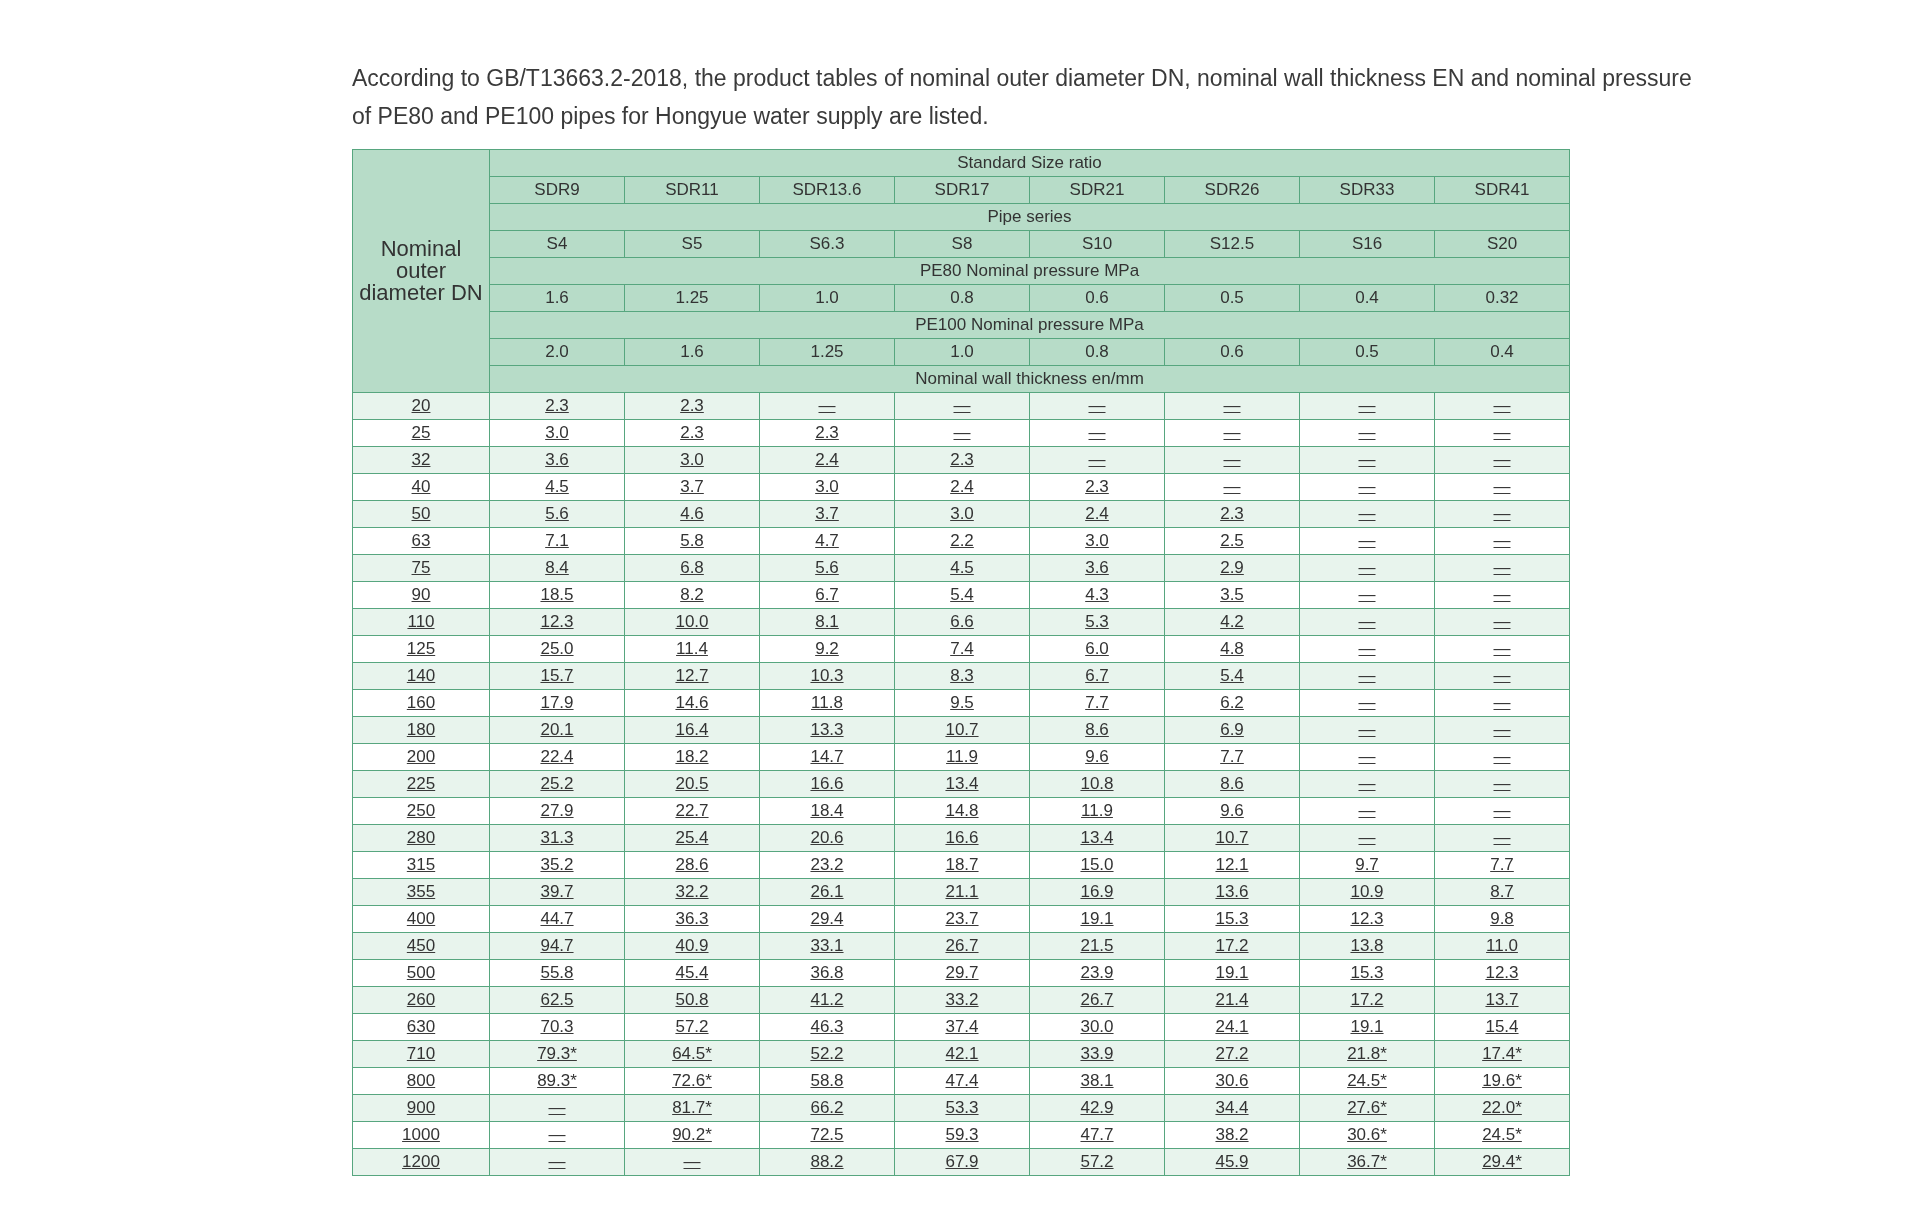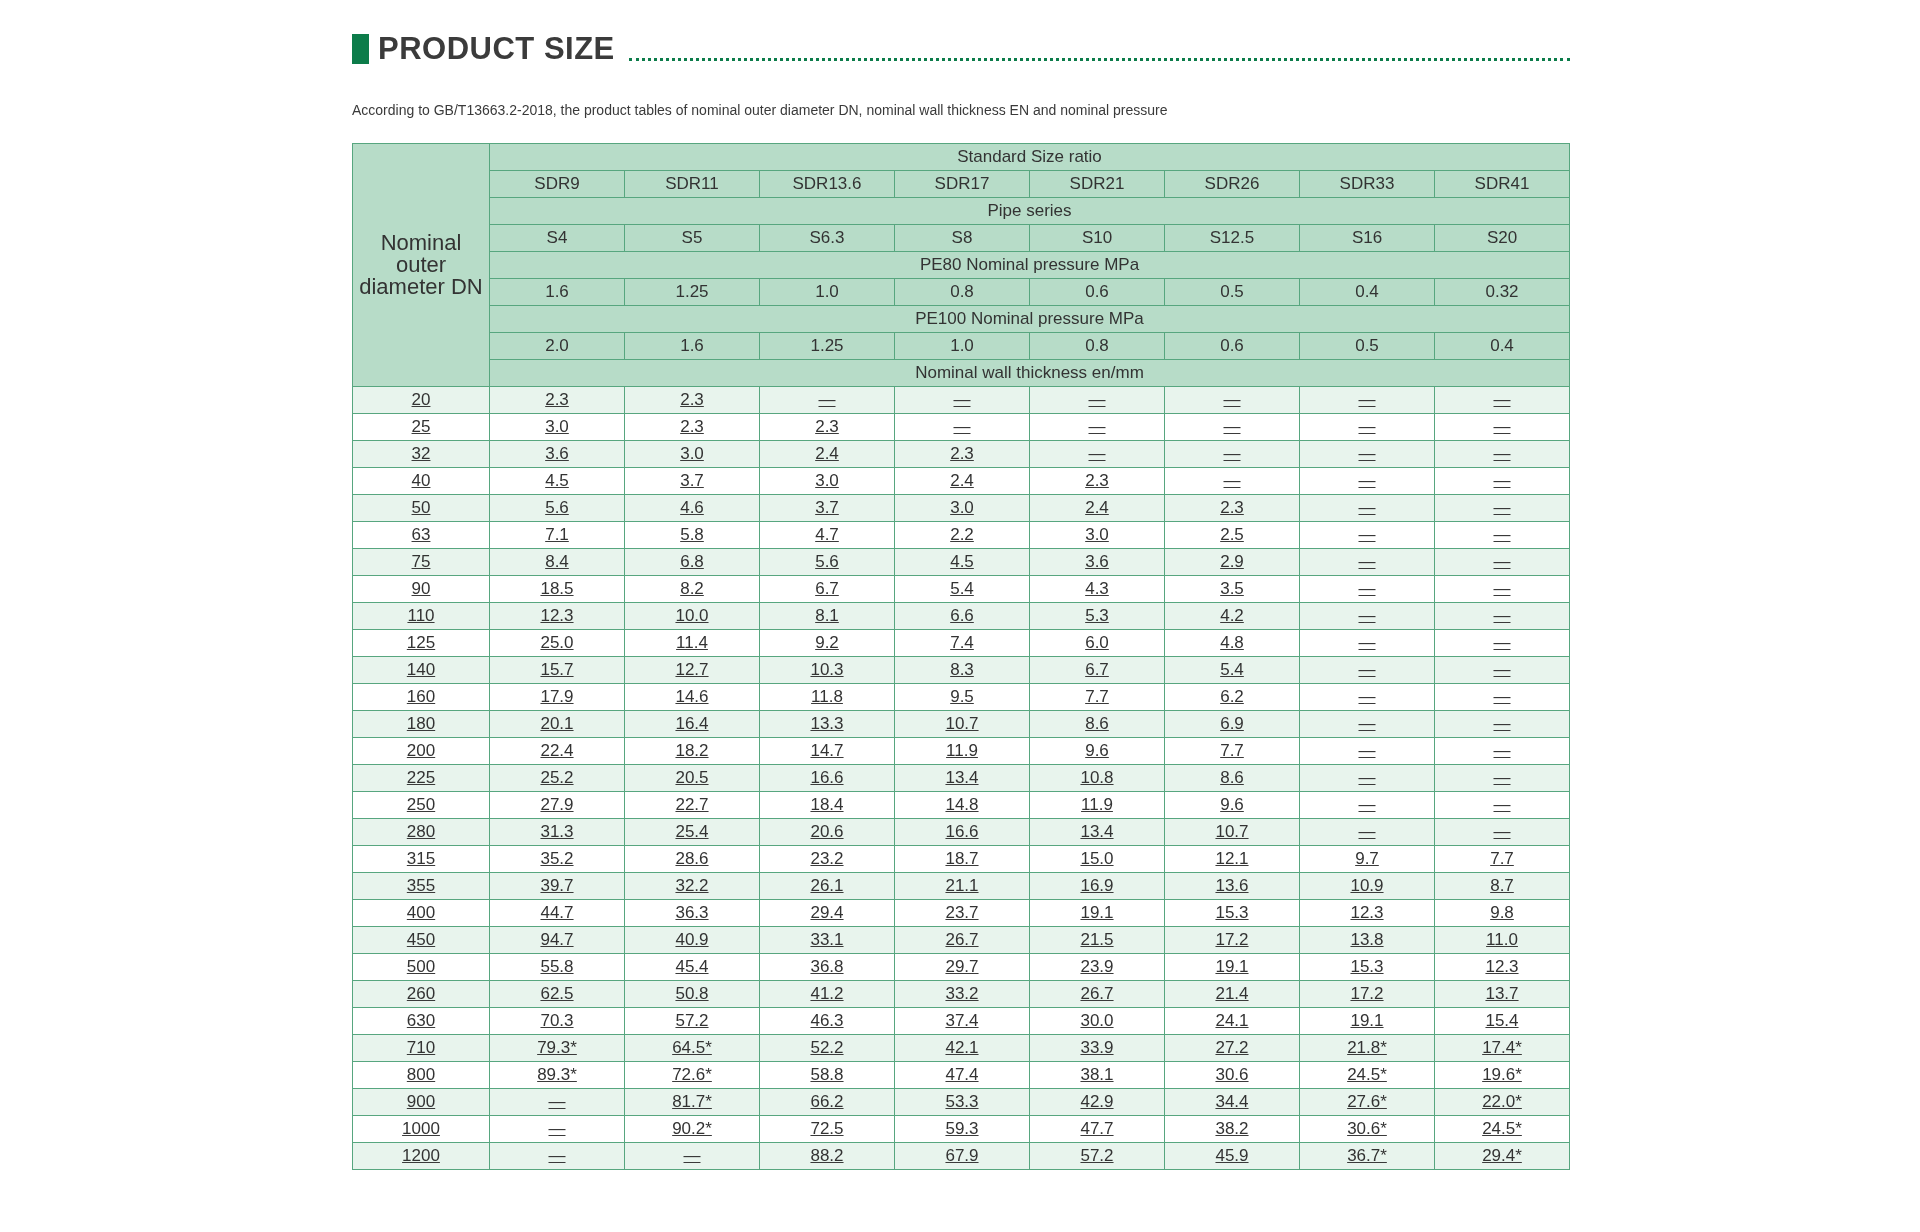--- a/index.html
+++ b/index.html
@@ -18,49 +18,45 @@
   .page{position:absolute;left:352px;top:32px;width:1218px;}
 
   .title-row{display:flex;align-items:flex-end;height:32px;}
   .title-block{width:17px;height:30px;background:var(--green);margin-right:9px;}
   .page-title{
     font-size:31px;font-weight:bold;color:#3b3b3b;margin:0;line-height:30px;
     letter-spacing:0.5px;white-space:nowrap;
   }
   .dotted-leader{flex:1;margin-left:14px;border-bottom:3px dotted var(--green);margin-bottom:3px;}
 
-  .desc{margin:27px 0 0 0;font-size:14px;color:var(--text);}
+  .desc{margin:27px 0 0 0;font-size:23px;color:var(--text);}
   .desc span{display:block;line-height:38px;white-space:nowrap;}
 
   table.product{
     border-collapse:collapse;table-layout:fixed;width:1218px;margin-top:14px;
   }
   table.product th, table.product td{
     border:1px solid var(--border);
     font-size:17px;font-weight:normal;text-align:center;vertical-align:middle;
     height:26px;padding:0;color:#333333;
   }
   table.product thead th{background:var(--header-bg);text-align:center;}
   table.product .corner{width:137px;font-size:22px;line-height:22px;}
   table.product tbody tr{background:#ffffff;text-decoration:underline;}
   table.product tbody tr.alt{background:var(--alt-bg);}
 </style>
 </head>
 <body>
 
 <div class="page">
 
-  <div class="title-row">
-    <span class="title-block"></span>
-    <h1 class="page-title">PRODUCT SIZE</h1>
-    <div class="dotted-leader"></div>
-  </div>
 
   <div class="desc">
     <span>According to GB/T13663.2-2018, the product tables of nominal outer diameter DN, nominal wall thickness EN and nominal pressure</span>
+    <span>of PE80 and PE100 pipes for Hongyue water supply are listed.</span>
   </div>
 
   <table class="product">
     <colgroup>
       <col style="width:137px">
       <col>
         <col>
         <col>
         <col>
         <col>

